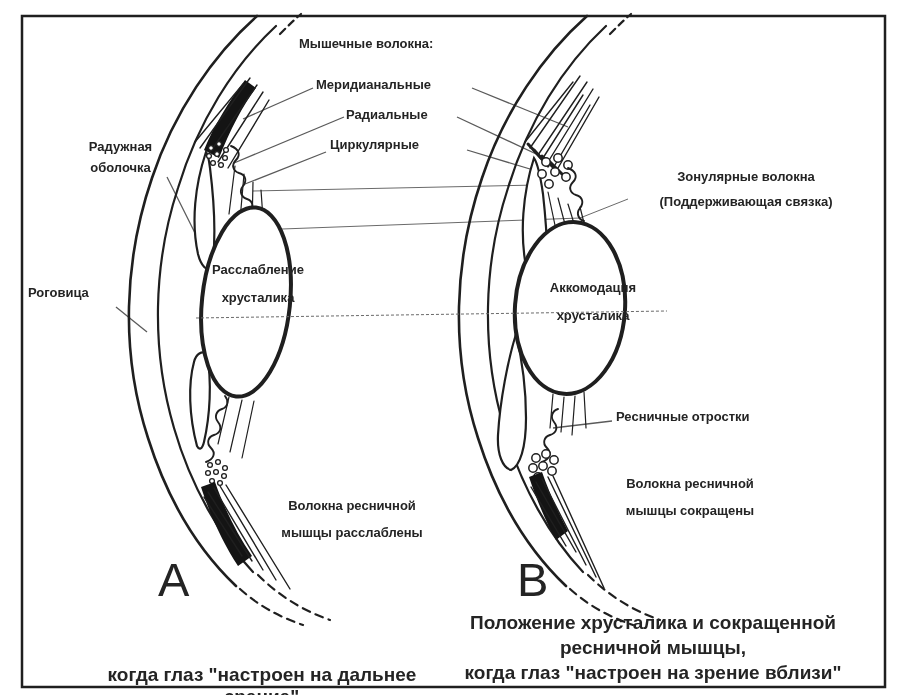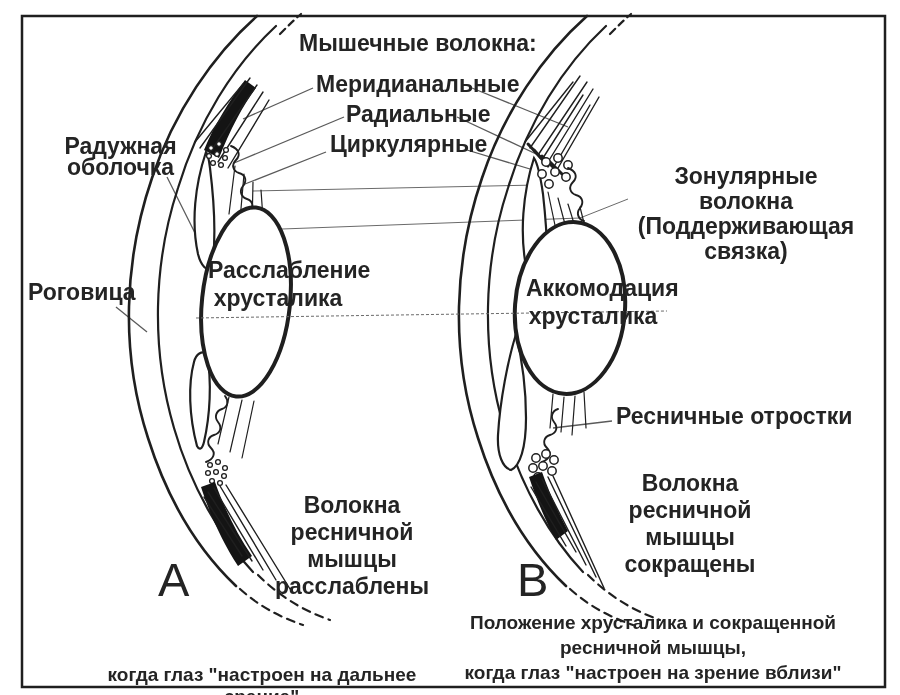--- a/index.html
+++ b/index.html
@@ -1,21 +1,21 @@
 <!DOCTYPE html>
 <html><head>
 <meta charset="utf-8">
 <style>
   html,body{margin:0;padding:0;background:#ffffff;}
   #stage{
     position:relative;width:900px;height:695px;background:#ffffff;overflow:hidden;
     font-family:"Liberation Sans", sans-serif;color:#242424;
   }
   #drawing{position:absolute;left:0;top:0;}
-  .lbl{position:absolute;font-weight:bold;font-size:23px;line-height:21px;white-space:nowrap;}
+  .lbl{position:absolute;font-weight:bold;font-size:13px;line-height:21px;white-space:nowrap;}
   .lbl.center{text-align:center;white-space:normal;}
   .big-letter{position:absolute;font-size:47px;font-weight:400;line-height:48px;}
   .caption{position:absolute;font-weight:bold;font-size:19px;text-align:center;}
 </style>
 </head>
 <body>
 
 <div id="stage">
 
   <svg id="drawing" width="900" height="695" viewBox="0 0 900 695">
@@ -188,21 +188,21 @@
   <div class="lbl" style="left:346px;top:104px;">Радиальные</div>
   <div class="lbl center" style="left:58px;top:136px;width:125px;">
     <span>Радужная</span><br>
     <span>оболочка</span>
   </div>
 
   <div class="lbl" style="left:330px;top:134px;">Циркулярные</div>
 
   <div class="lbl" style="left:28px;top:282px;">Роговица</div>
 
-  <div class="lbl center" style="left:208px;top:256px;width:140px;line-height:28px;">
+  <div class="lbl center" style="left:188px;top:256px;width:140px;line-height:28px;">
     <span>Расслабление</span><br>
     <span>хрусталика</span>
   </div>
 
   <div class="lbl center" style="left:526px;top:266px;width:134px;line-height:28px;margin-top:8px;">
     <span>Аккомодация</span><br>
     <span>хрусталика</span>
   </div>
 
   <div class="lbl center" style="left:626px;top:164px;width:240px;line-height:25px;">

